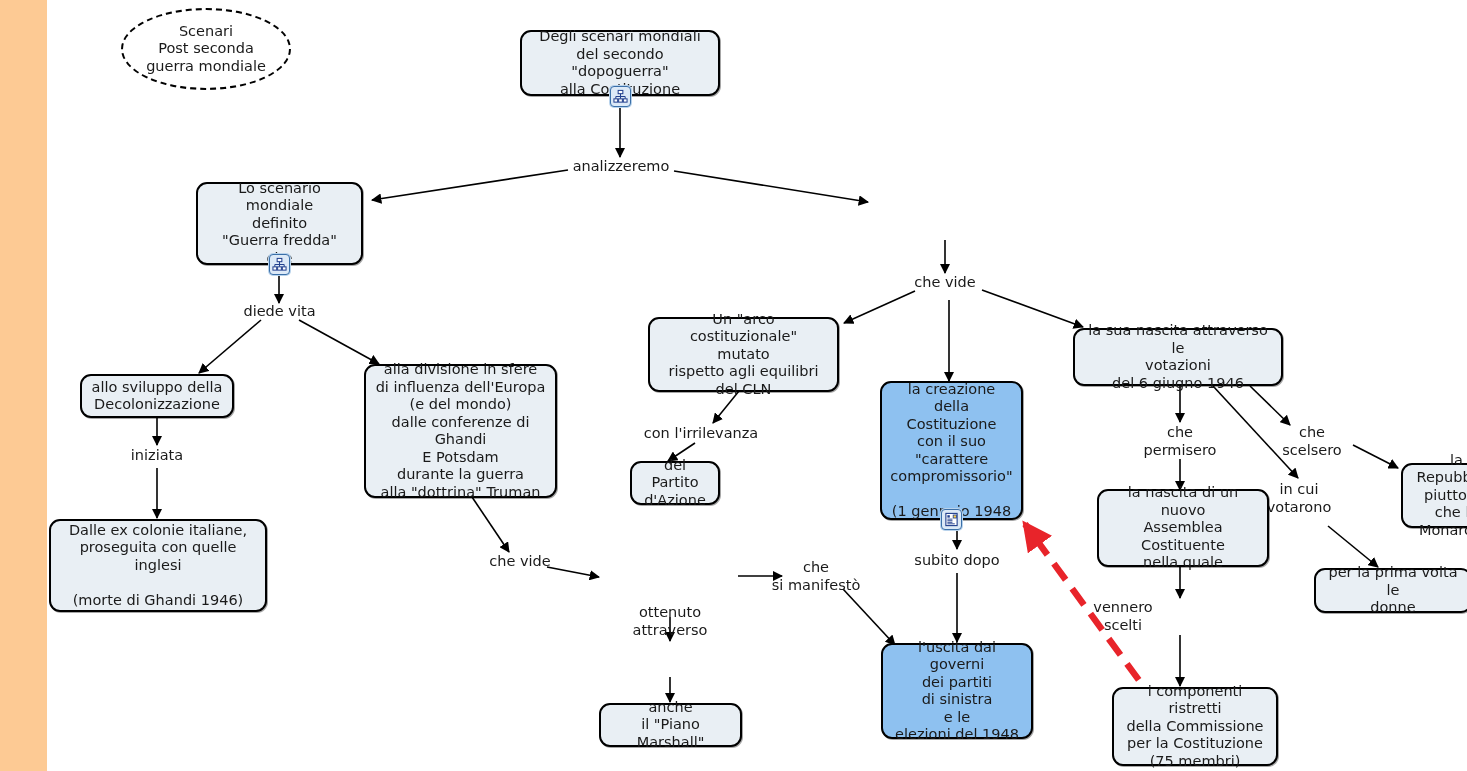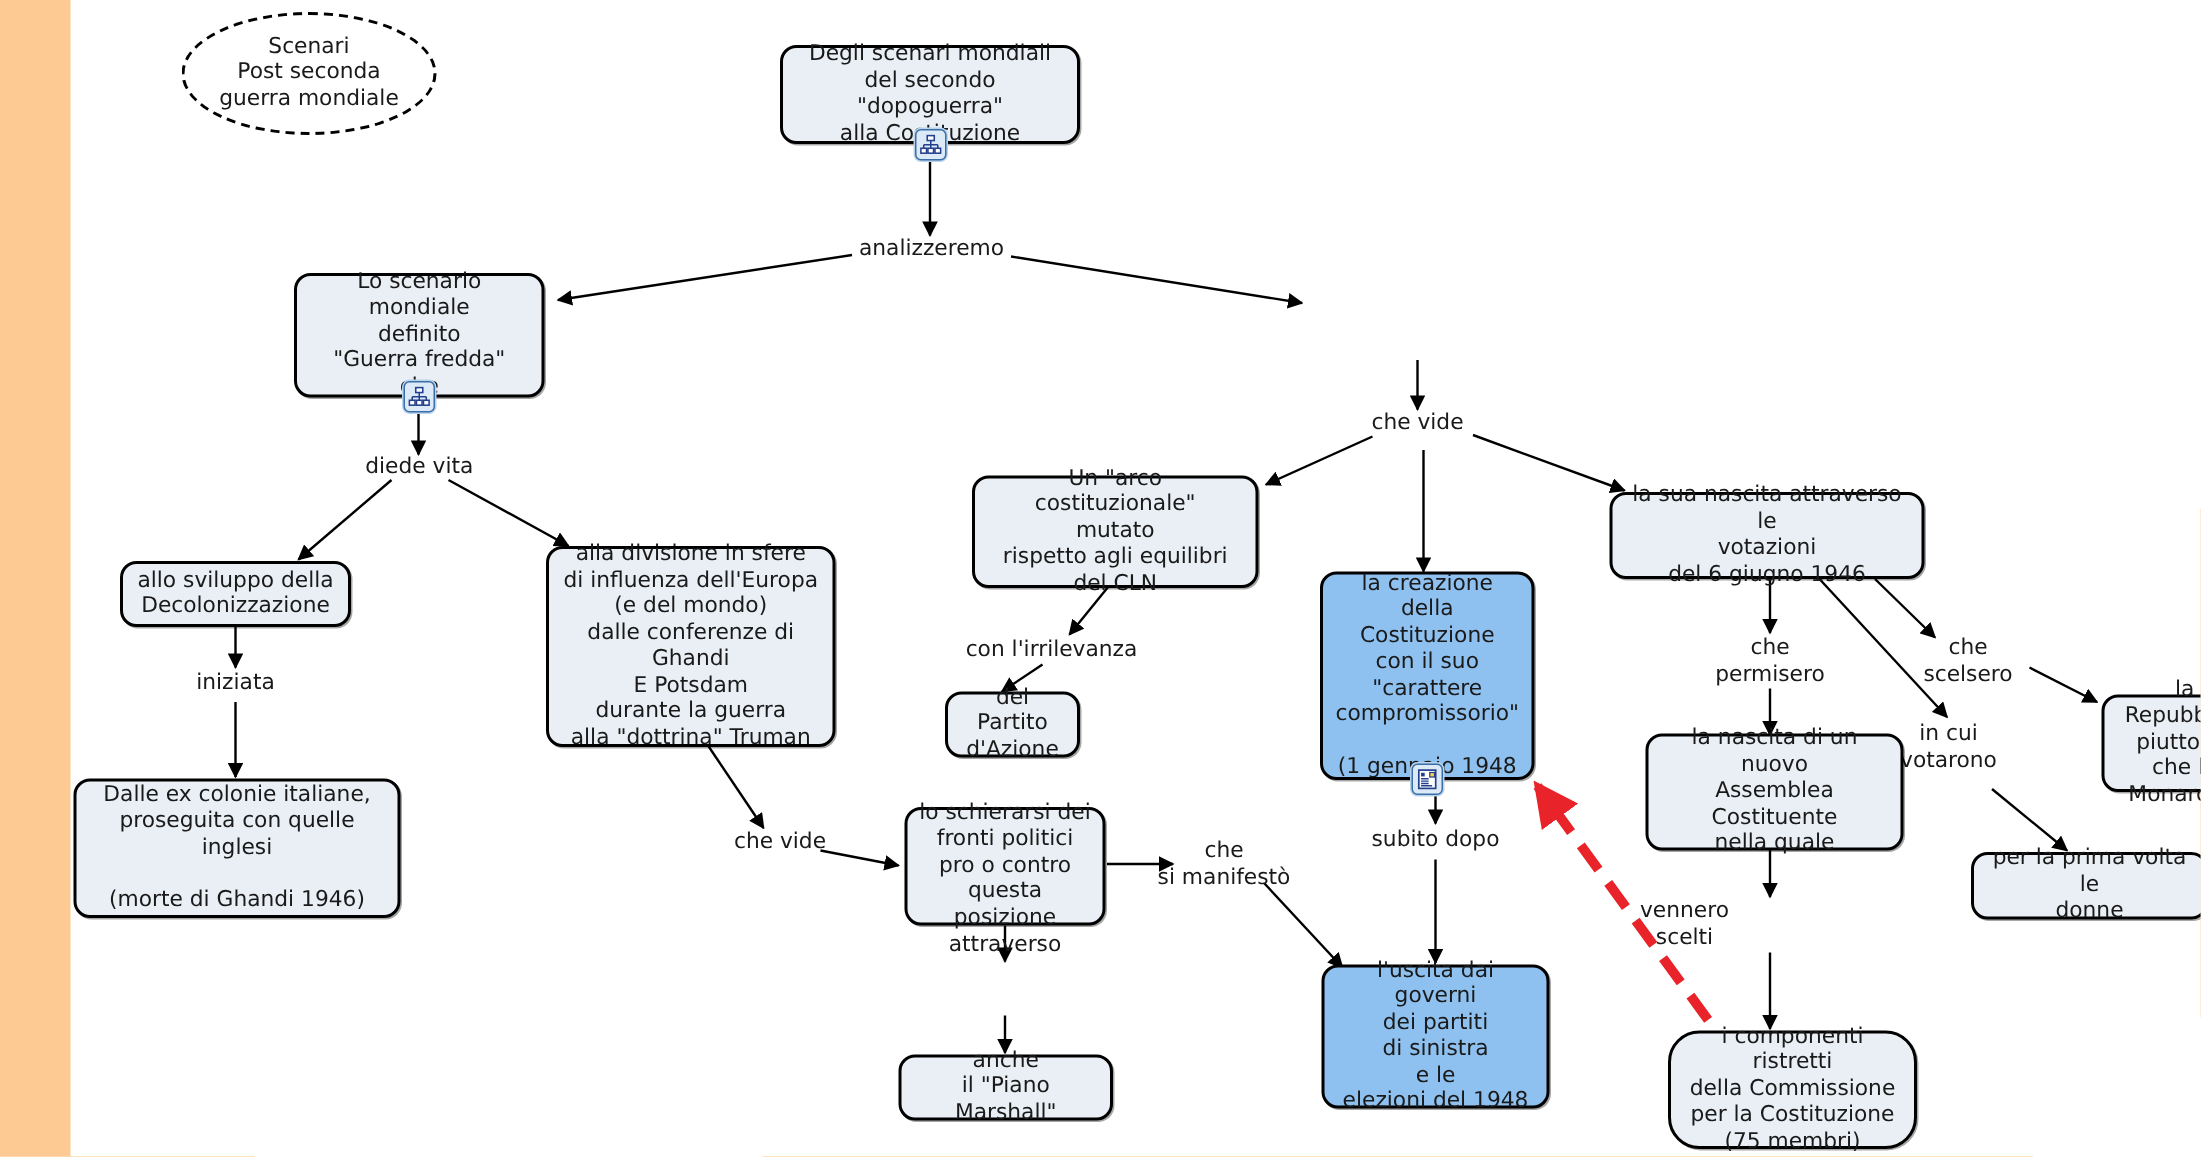--- a/index.html
+++ b/index.html
@@ -252,26 +252,20 @@
   </div>
   <div class="badge" style="left:894px; top:509px;">
     <svg width="15" height="15" viewBox="0 0 16 16" aria-hidden="true">
       <rect x="2" y="1.5" width="12" height="13" fill="#fff" stroke="#23408e" stroke-width="1.2"></rect>
       <rect x="3.6" y="3.4" width="2.6" height="2.6" fill="#23408e"></rect>
       <path d="M3.6 7.6 H9 M3.6 9.3 H9 M3.6 11 H9 M3.6 12.6 H11.5" stroke="#23408e" stroke-width="1" fill="none"></path>
       <rect x="9.8" y="3.2" width="3.4" height="3.2" fill="#ffd24a" stroke="#23408e" stroke-width="0.9"></rect>
     </svg>
   </div>
 
-  <div class="node" style="left:556px; top:538px; width:134px; height:79px;">
-    <span>lo schierarsi dei
-fronti politici
-pro o contro
-questa posizione</span>
-  </div>
 
   <div class="node" style="left:552px; top:703px; width:143px; height:44px;">
     <span>anche
 il "Piano Marshall"</span>
   </div>
 
   <div class="node blue" style="left:834px; top:643px; width:152px; height:96px;">
     <span>l'uscita dai governi
 dei partiti
 di sinistra
@@ -297,21 +291,21 @@
 piuttosto
 che la
 Monarchia</span>
   </div>
 
   <div class="node" style="left:1267px; top:568px; width:158px; height:45px;">
     <span>per la prima volta le
 donne</span>
   </div>
 
-  <div class="node" style="left:1065px; top:687px; width:166px; height:79px;border-radius:21px;">
+  <div class="node" style="left:1065px; top:687px; width:166px; height:79px;">
     <span>i componenti ristretti
 della Commissione
 per la Costituzione
 (75 membri)</span>
   </div>
 
   <div class="edge-label" style="left:522px; top:158px; width:104px;">analizzeremo</div>
 
   <div class="edge-label" style="left:188px; top:303px; width:89px;">diede vita</div>
 

